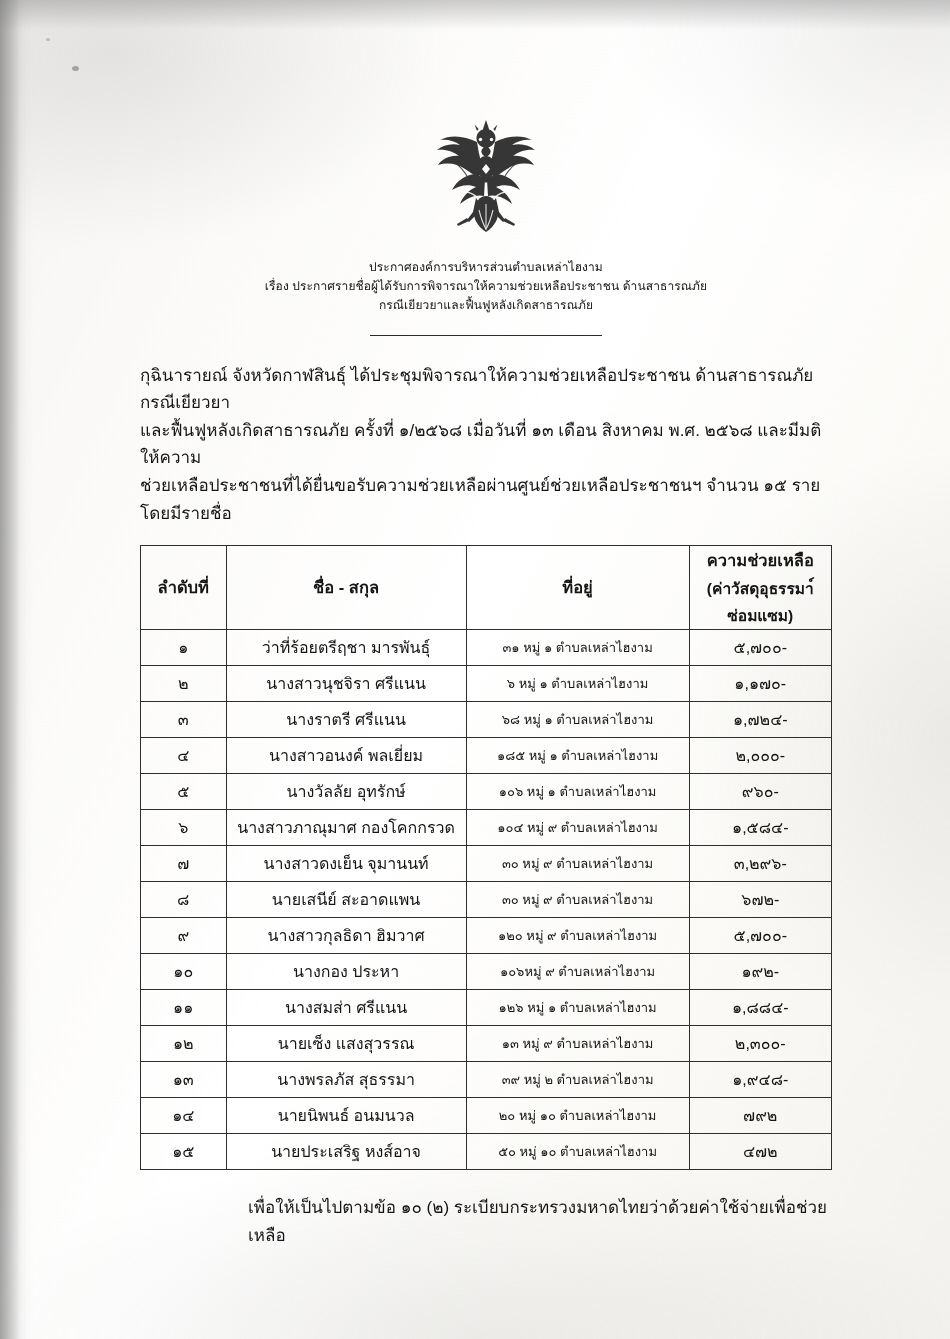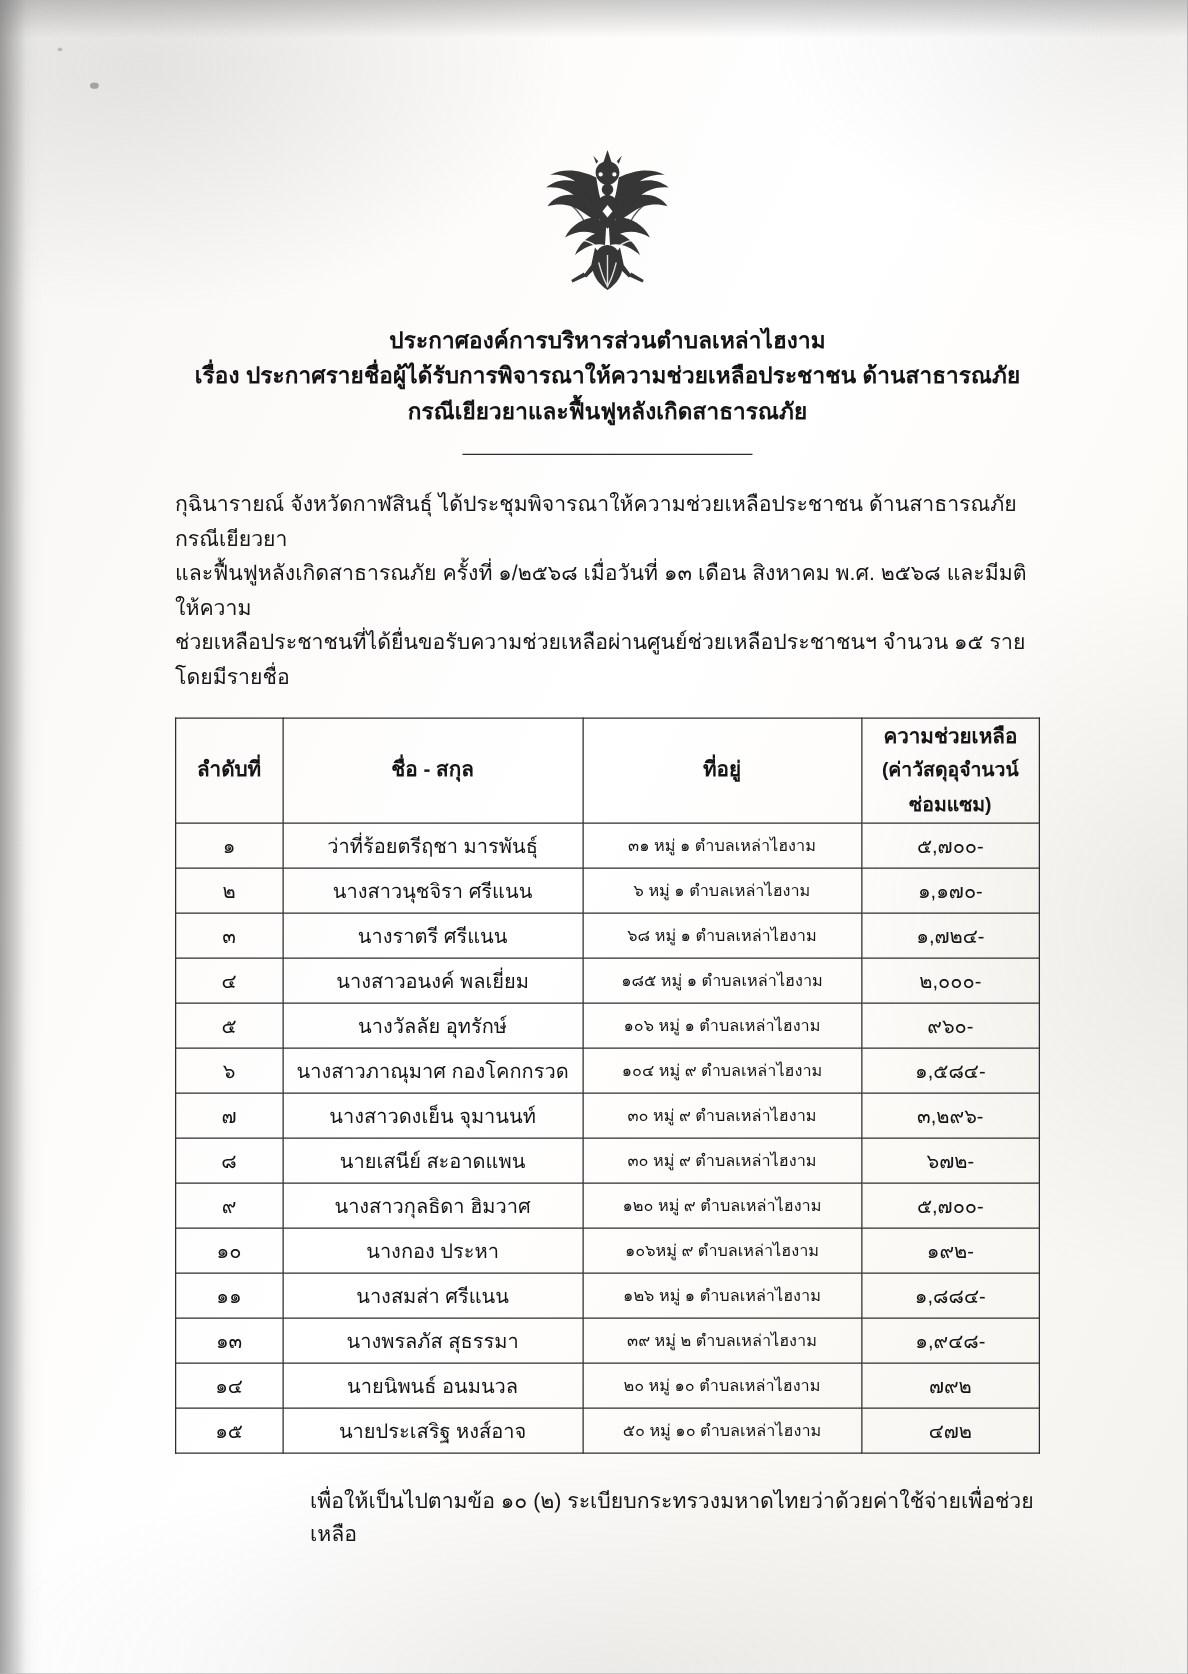--- a/index.html
+++ b/index.html
@@ -77,22 +77,22 @@
     height: 128px;
     filter: grayscale(100%) contrast(105%);
     opacity: .92;
   }
 
   
   .doc-heading {
     text-align: center;
     margin-top: 18px;
     line-height: 1.58;
-    font-size: 18px;
-    font-weight: 700;
+    font-size: 12px;
+    font-weight: 400;
     letter-spacing: .1px;
     color: #141414;
   }
   .doc-heading div { white-space: nowrap; }
   .heading-rule {
     width: 232px;
     height: 0;
     border-top: 1.4px solid #2b2b2b;
     margin: 20px auto 0 auto;
   }
@@ -235,21 +235,21 @@
 
     <div class="aid-table-wrap">
       <table class="aid-table">
         <thead>
           <tr>
             <th class="col-no">ลำดับที่</th>
             <th class="col-name">ชื่อ - สกุล</th>
             <th class="col-addr">ที่อยู่</th>
             <th class="col-amt">
               <div>ความช่วยเหลือ</div>
-              <div class="th-line2">(ค่าวัสดุอุจำนวน์ซ่อมแซม)</div>
+              <div class="th-line2">(ค่าวัสดุอุธรรมา์ซ่อมแซม)</div>
             </th>
           </tr>
         </thead>
         <tbody id="recipients-tbody">
             <tr>
               <td class="cell-no">๑</td>
               <td class="cell-name">ว่าที่ร้อยตรีฤชา มารพันธุ์</td>
               <td class="cell-addr">๓๑  หมู่ ๑ ตำบลเหล่าไฮงาม</td>
               <td class="cell-amt">๕,๗๐๐-</td>
             </tr>
@@ -307,20 +307,26 @@
               <td class="cell-addr">๑๐๖หมู่ ๙ ตำบลเหล่าไฮงาม</td>
               <td class="cell-amt">๑๙๒-</td>
             </tr>
             <tr>
               <td class="cell-no">๑๑</td>
               <td class="cell-name">นางสมส่า  ศรีแนน</td>
               <td class="cell-addr">๑๒๖  หมู่ ๑ ตำบลเหล่าไฮงาม</td>
               <td class="cell-amt">๑,๘๘๔-</td>
             </tr>
             <tr>
+              <td class="cell-no">๑๒</td>
+              <td class="cell-name">นายเซ็ง  แสงสุวรรณ</td>
+              <td class="cell-addr">๑๓  หมู่ ๙ ตำบลเหล่าไฮงาม</td>
+              <td class="cell-amt">๒,๓๐๐-</td>
+            </tr>
+            <tr>
               <td class="cell-no">๑๓</td>
               <td class="cell-name">นางพรลภัส  สุธรรมา</td>
               <td class="cell-addr">๓๙  หมู่ ๒ ตำบลเหล่าไฮงาม</td>
               <td class="cell-amt">๑,๙๔๘-</td>
             </tr>
             <tr>
               <td class="cell-no">๑๔</td>
               <td class="cell-name">นายนิพนธ์  อนมนวล</td>
               <td class="cell-addr">๒๐  หมู่ ๑๐ ตำบลเหล่าไฮงาม</td>
               <td class="cell-amt">๗๙๒</td>

